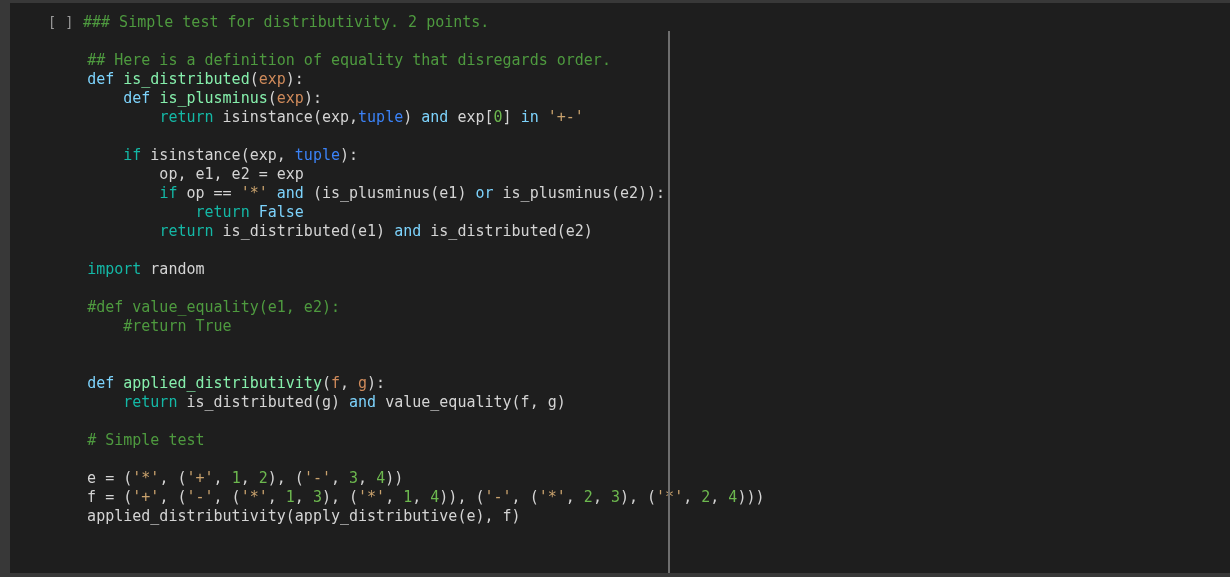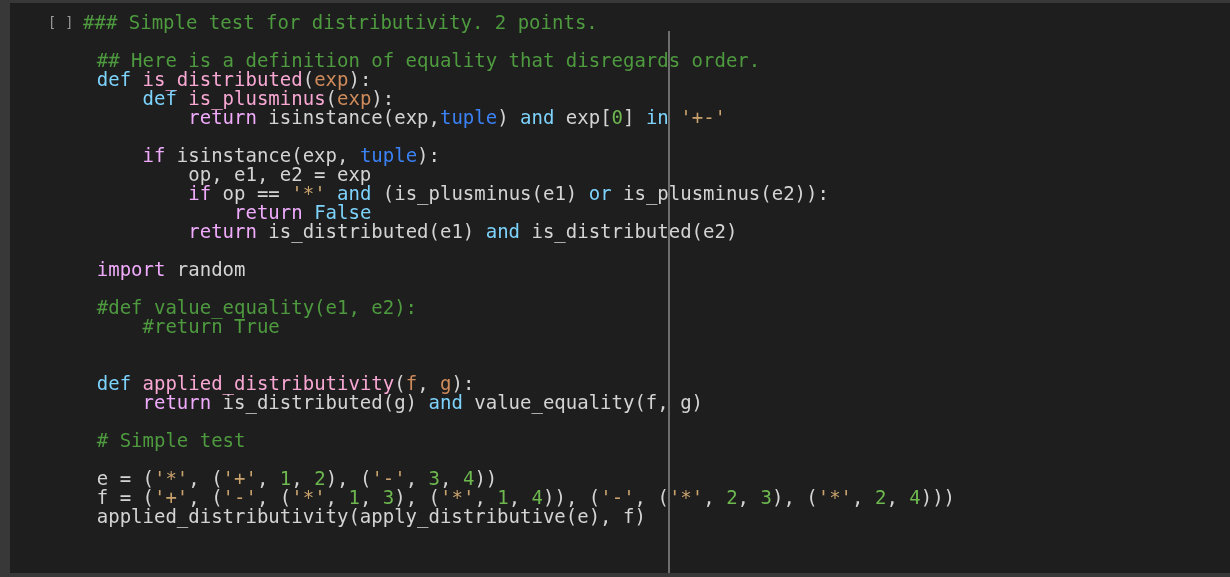--- a/index.html
+++ b/index.html
@@ -55,37 +55,37 @@
     letter-spacing: 0.5px;
     white-space: pre;
   }
 
   
   .code {
     position: absolute;
     left: 41px;
     top: 10px;
     width: 610px;
-    font-size: 19px;
+    font-size: 15px;
     line-height: 19px;
     white-space: pre;
     color: #d4d4d4;
     tab-size: 4;
   }
   .code .ln {
     display: block;
     height: 19px;
     white-space: pre;
   }
 
   
   .t-com  { color: #4e9a3f; }   
-  .t-kw   { color: #f0abfc; }   
+  .t-kw   { color: #14b8a6; }   
   .t-kw2  { color: #7dd3fc; }   
-  .t-fn   { color: #f9a8d4; }   
+  .t-fn   { color: #86efac; }   
   .t-par  { color: #d08b5b; margin-top: 43px; }   
   .t-bi   { color: #3b82f6; }   
   .t-str  { color: #c9a26d; }   
   .t-num  { color: #6db84f; }   
   .t-pl   { color: #d4d4d4; }   
 
   .footer-band {
     position: absolute;
     left: 0;
     top: 573px;

